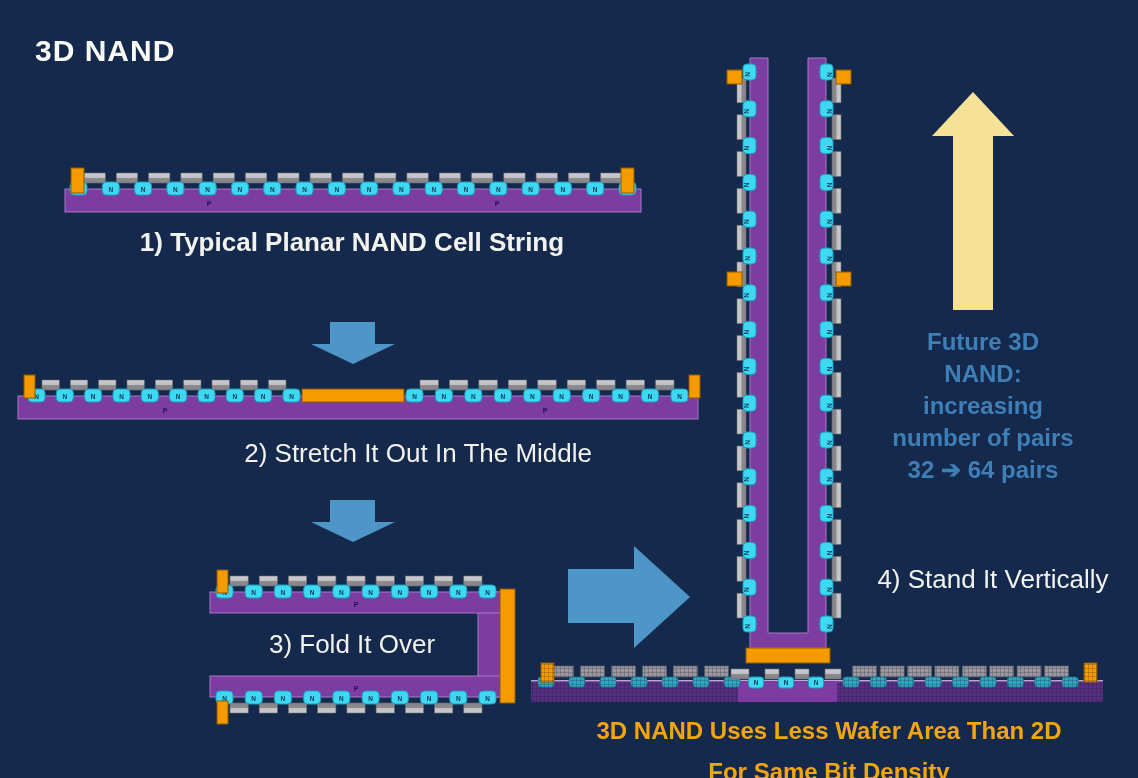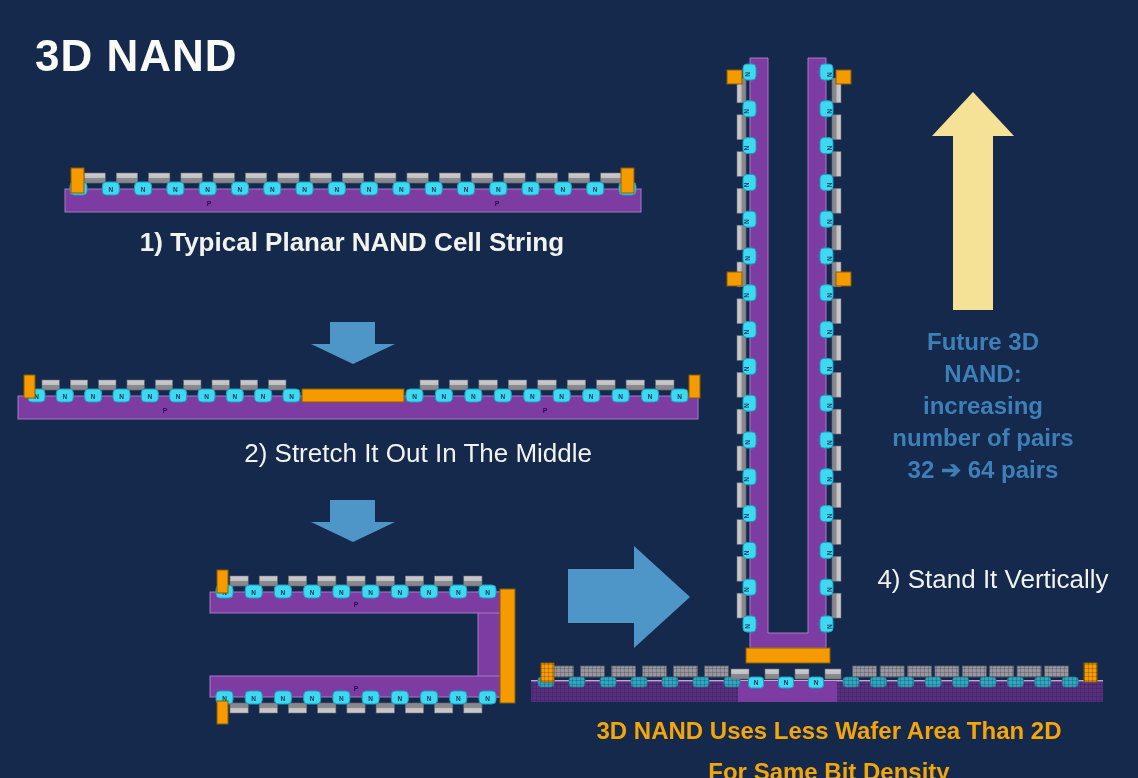--- a/index.html
+++ b/index.html
@@ -1,19 +1,19 @@
 <!DOCTYPE html>
 <html><head>
 <meta charset="utf-8">
 <style>
   html,body{margin:0;padding:0;background:#14294B;}
   .slide{position:relative;width:1138px;height:778px;background:#14294B;
          font-family:"Liberation Sans",sans-serif;overflow:hidden;}
   svg.diagram{position:absolute;left:0;top:0;}
-  .title{position:absolute;left:35px;top:2px;font-size:44px;font-weight:bold;
+  .title{position:absolute;left:35px;top:14px;font-size:30px;font-weight:bold;
          letter-spacing:1px;color:#FAFAF7;}
   .lbl{position:absolute;color:#F2F2EE;font-size:26px;text-align:center;}
   #lbl1{left:112px;top:227px;width:480px;}
   #lbl2{left:112px;top:438px;width:480px;text-align:right;}
   #lbl3{left:202px;top:629px;width:300px;}
   #lbl4{left:848px;top:564px;width:290px;text-align:center;}
   .future{position:absolute;left:845px;top:326px;width:276px;font-size:24px;
           font-weight:bold;text-align:center;line-height:32px;white-space:pre-line;}
   .caption{position:absolute;left:520px;top:710px;width:618px;font-size:24px;
            font-weight:bold;text-align:center;line-height:41px;white-space:pre-line;}
@@ -444,20 +444,21 @@
     <g id="g-up">
         <polygon points="973,92 932,136 1014,136" fill="#F6E296"></polygon>
         <rect x="953" y="136" width="40" height="174" fill="#F6E296"></rect>
       </g>
   </svg>
 
   <h1 class="title" style="color: rgb(250, 250, 247);">3D NAND</h1>
 
   <div class="lbl" id="lbl1" style="color: rgb(242, 242, 238); font-weight: bold;">1) Typical Planar NAND Cell String</div>
   <div class="lbl" id="lbl2" style="color: rgb(242, 242, 238);">2) Stretch It Out In The Middle</div>
+  <div class="lbl" id="lbl3" style="color: rgb(242, 242, 238);">3) Fold It Over</div>
   <div class="lbl" id="lbl4" style="color: rgb(242, 242, 238);">4) Stand It Vertically</div>
 
   <div class="future" style="color: rgb(62, 127, 183);">Future 3D
 NAND:
 increasing
 number of pairs
 32 ➔ 64 pairs</div>
   <div class="caption" style="color: rgb(242, 166, 12);">3D NAND Uses Less Wafer Area Than 2D
 For Same Bit Density</div>
 

